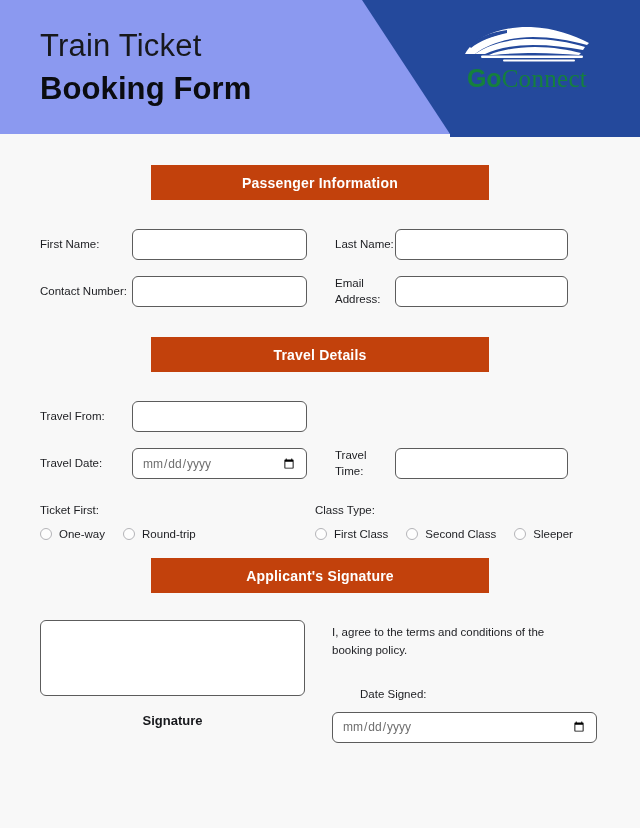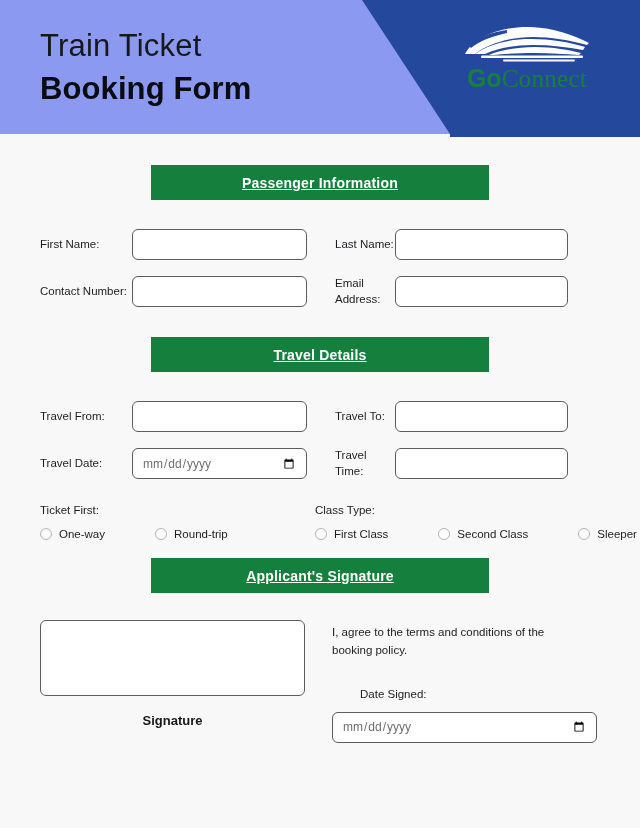--- a/index.html
+++ b/index.html
@@ -80,29 +80,28 @@
     font-family: "Liberation Serif", serif;
     font-weight: 400;
     letter-spacing: 0.3px;
   }
 
   
   .section-bar {
     width: 338px;
     height: 35px;
     margin: 0 auto;
-    background: #15803d;
+    background: #c2410c;
     color: #ffffff;
     font-size: 14px;
     font-weight: 700;
     display: flex;
     align-items: center;
     justify-content: center;
     letter-spacing: 0.2px;
-    text-decoration: underline;
   }
   .bar-passenger { margin-top: 27px; }
   .bar-travel    { margin-top: 30px; }
   .bar-signature { margin-top: 18px; }
 
   
   .form-area { padding: 0 40px; }
 
   .row {
     display: flex;
@@ -154,21 +153,20 @@
   .radio-block-left  { width: 275px; }
   .radio-block-right { width: 285px; }
   .radio-group-title {
     font-size: 11.5px;
     color: #1c1d21;
     margin-bottom: 12px;
   }
   .radio-line {
     display: flex;
     align-items: flex-start;
-    gap: 32px;
   }
   .radio-item {
     display: flex;
     align-items: center;
     margin-right: 18px;
     white-space: nowrap;
   }
   .radio-dot {
     width: 12px;
     height: 12px;
@@ -287,24 +285,20 @@
 
 <div class="section-bar bar-travel">Travel Details</div>
 
 <div class="form-area">
 
   <div class="row row-trip">
     <div class="cell cell-left">
       <span class="field-label lbl-fixed-l">Travel From:</span>
       <input class="text-input in-left" type="text" placeholder="" style="">
     </div>
-    <div class="cell cell-right">
-      <span class="field-label lbl-fixed-r">Travel To:</span>
-      <input class="text-input in-right" type="text" placeholder="" style="">
-    </div>
   </div>
 
   <div class="row row-datetime">
     <div class="cell cell-left">
       <span class="field-label lbl-fixed-l">Travel Date:</span>
       <input class="text-input in-left" type="date" style="">
     </div>
     <div class="cell cell-right">
       <span class="field-label lbl-fixed-r">Travel Time:</span>
       <input class="text-input in-right" type="text" placeholder="" style="">

